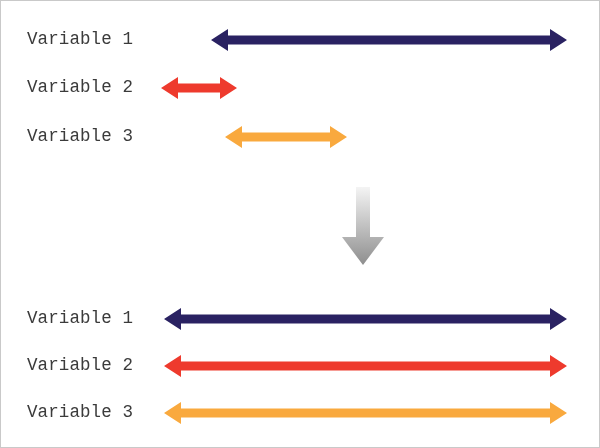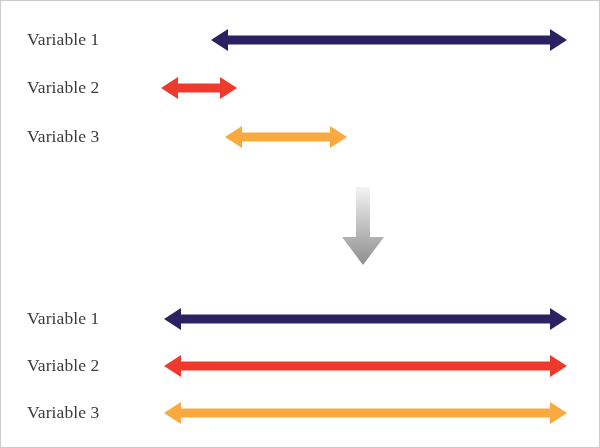--- a/index.html
+++ b/index.html
@@ -16,21 +16,21 @@
     width: 600px;
     height: 448px;
     background: #ffffff;
     box-sizing: border-box;
     border: 1px solid #c9c9c9;
     overflow: hidden;
   }
   .label {
     position: absolute;
     left: 26px;
-    font-family: Liberation Serif, serif;
+    font-family: Liberation Mono, monospace;
     font-size: 17.5px;
     line-height: 1;
     color: #3b3b3b;
     letter-spacing: 0.1px;
     white-space: nowrap;
     transform: translateY(-50%);
   }
   .arrow-svg {
     position: absolute;
     overflow: visible;

